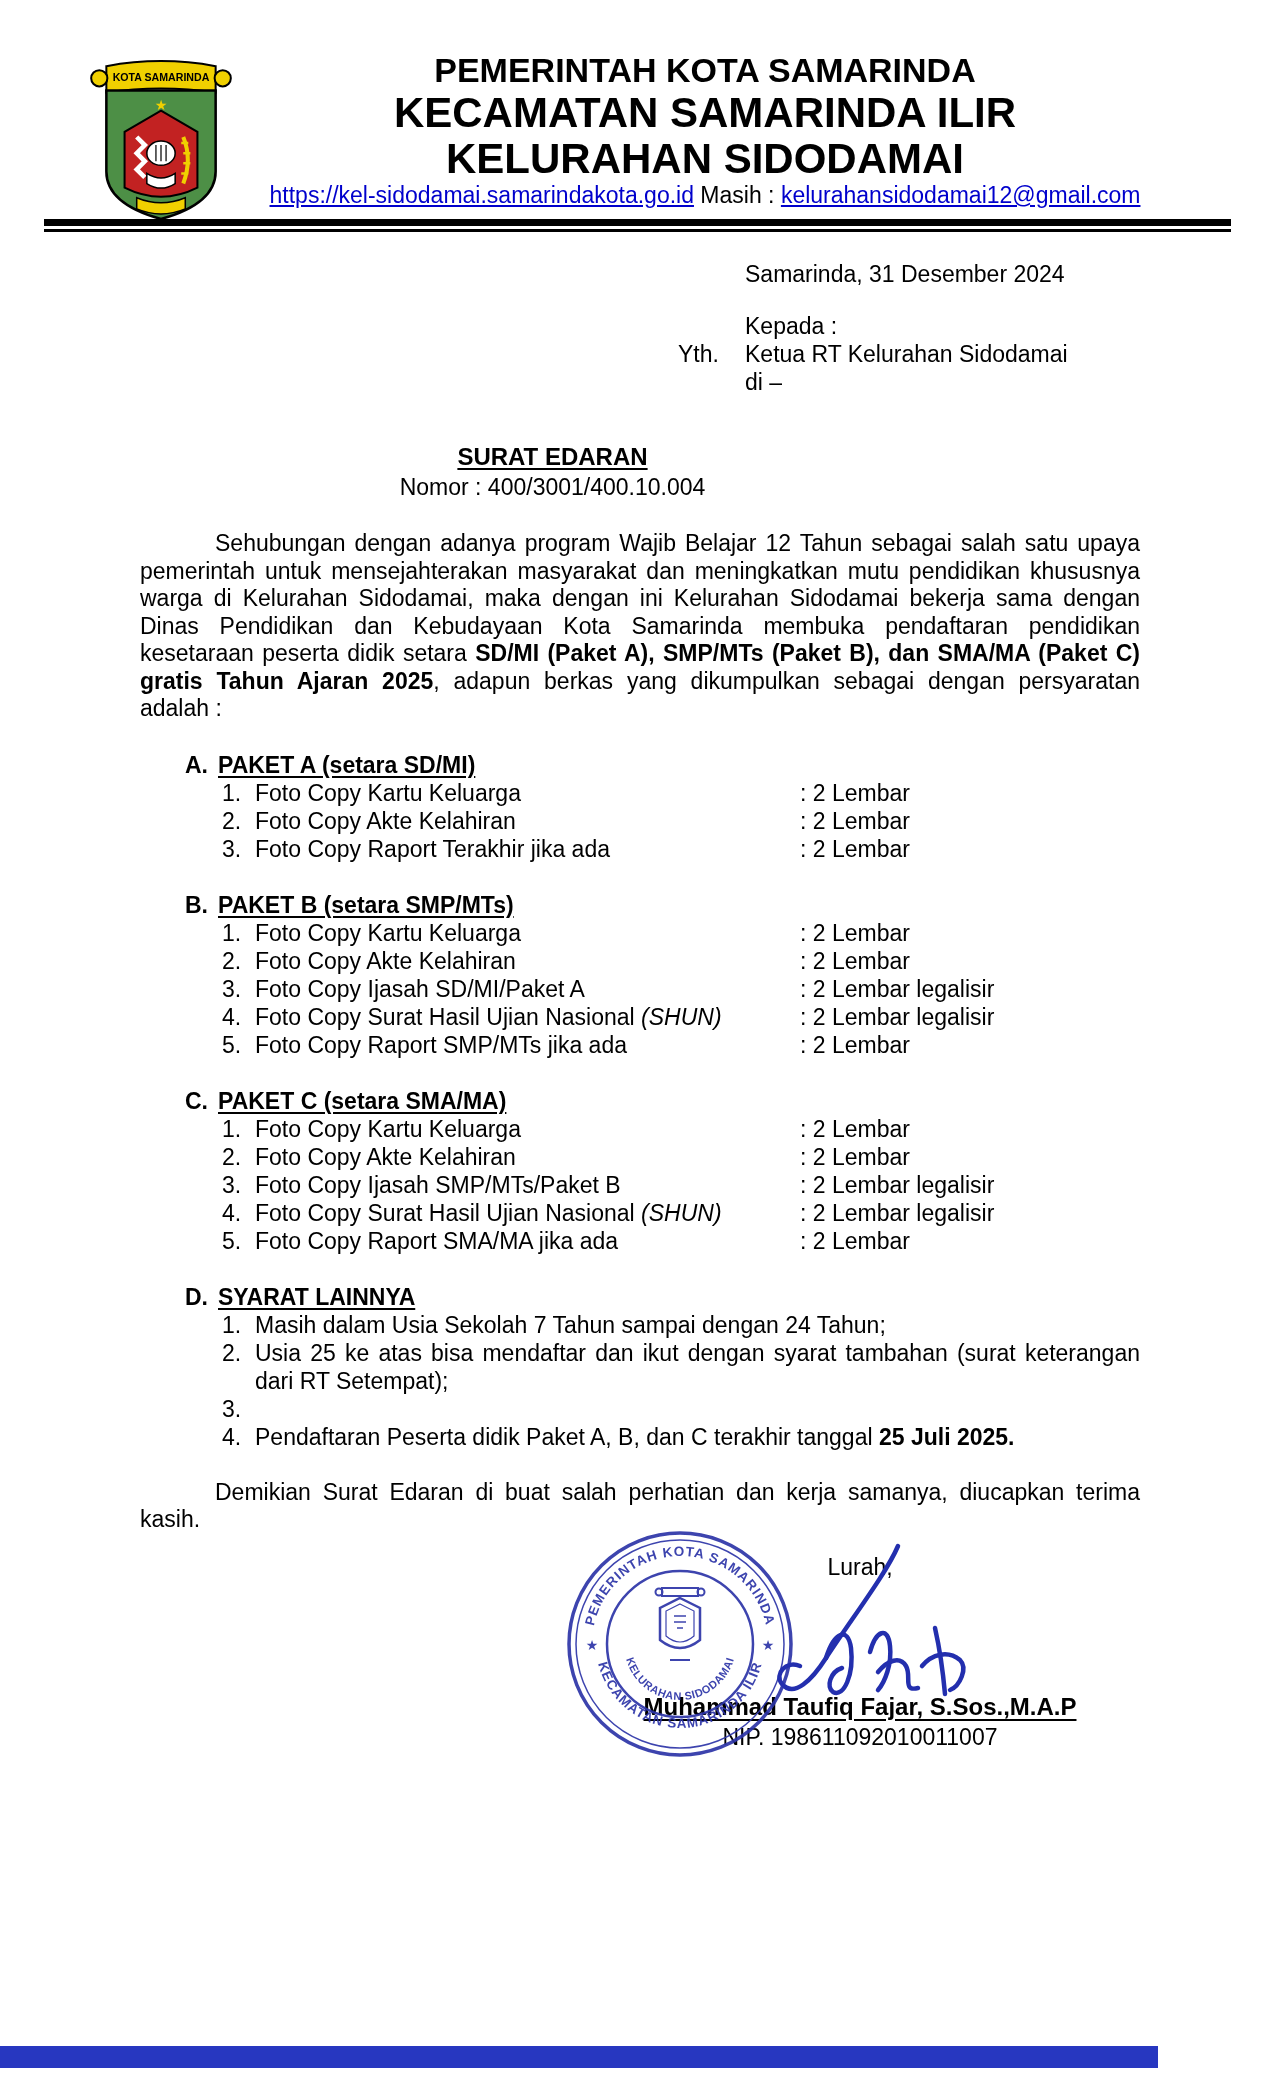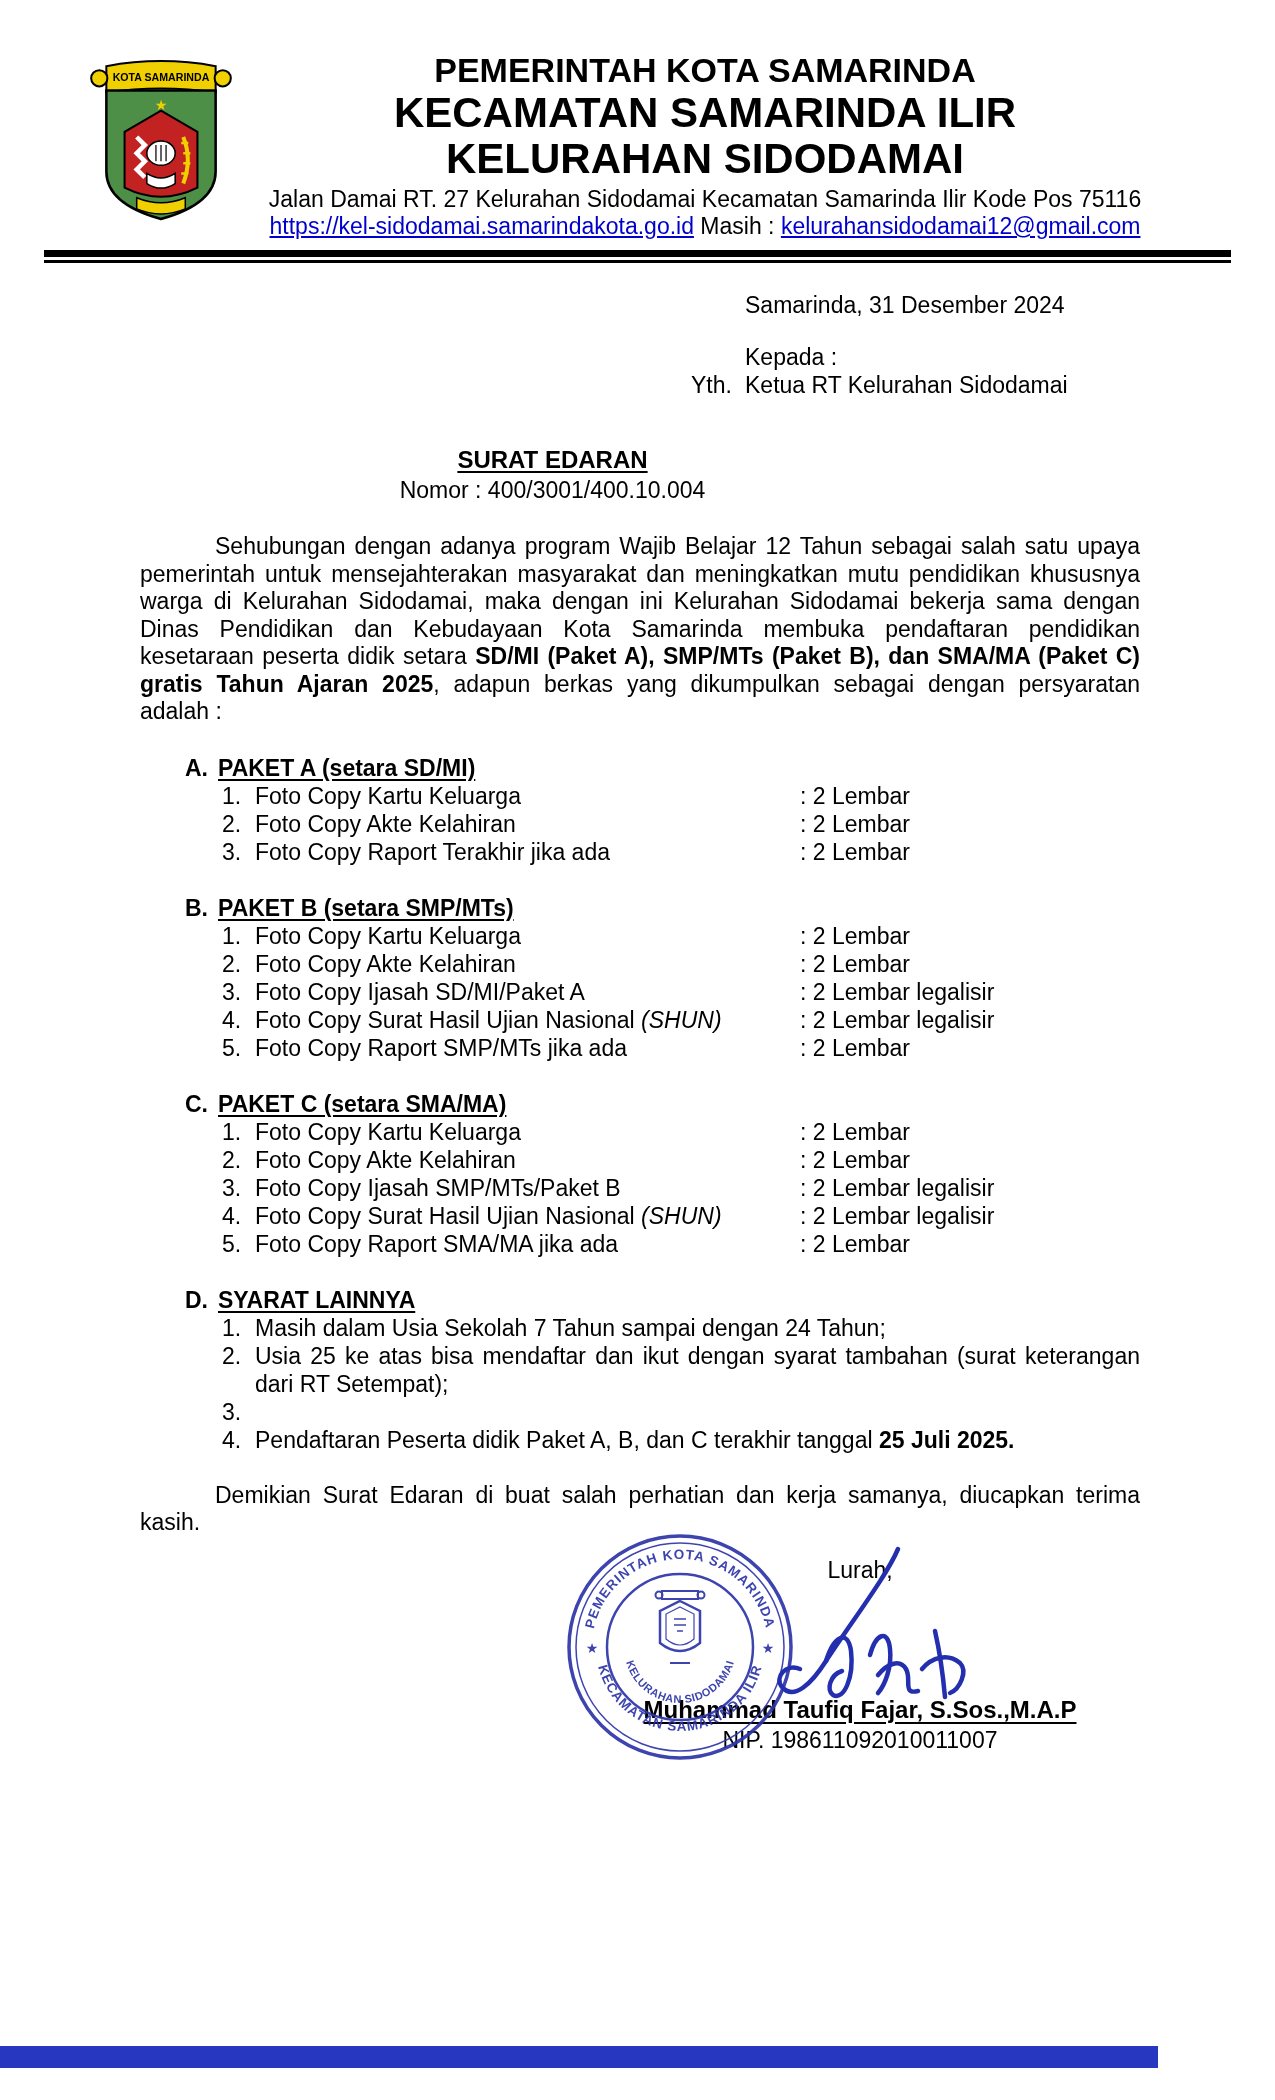--- a/index.html
+++ b/index.html
@@ -14,21 +14,21 @@
   .h3{font-size:42px;font-weight:bold;line-height:46px;}
   .addr{font-size:23px;line-height:27px;margin-top:4px;}
   .links{font-size:23px;line-height:27px;}
   .links a{color:#0000cc;text-decoration:underline;}
   .rule-thick{height:7px;background:#000;margin:10px 44px 0 44px;}
   .rule-thin{height:3px;background:#000;margin:3px 44px 0 44px;}
   
   .content{margin:0 135px 0 140px;font-size:23px;}
   .meta{margin-left:538px;margin-top:28px;line-height:28px;}
   .meta-row{display:flex;}
-  .meta-label{width:67px;flex:none;text-align:center;}
+  .meta-label{width:67px;flex:none;}
   .meta-ind{padding-left:67px;}
   .meta-city{padding-left:115px;}
   .gap24{height:24px;}
   .title-block{width:825px;text-align:center;margin-top:46px;line-height:30px;}
   .title-main{font-size:24px;font-weight:bold;text-decoration:underline;text-underline-offset:3px;}
   .title-nomor{font-size:23px;}
   .para{margin:28px 0 0 0;text-align:justify;text-indent:75px;line-height:27.5px;}
   .b{font-weight:bold;}
   .i{font-style:italic;}
   .section{margin-top:28px;line-height:28px;}
@@ -71,41 +71,41 @@
       <path d="M94,90 h7 M96,100 h7 M96,110 h7 M94,120 h7" stroke="#f0d000" stroke-width="2.5"></path>
       <ellipse cx="74" cy="100" rx="14" ry="12" fill="#fff" stroke="#000" stroke-width="1.5"></ellipse>
       <path d="M69,92 v16 M74,92 v16 M79,92 v16" stroke="#000" stroke-width="1.2"></path>
       <path d="M60,120 Q74,129 88,120 L88,130 Q74,139 60,130 Z" fill="#fff" stroke="#000" stroke-width="1.5"></path>
       <path d="M50,144 Q74,154 98,144 L98,155 Q74,165 50,155 Z" fill="#f0d000" stroke="#000" stroke-width="1.5"></path>
     </svg>
     <div class="htext">
       <div class="h1">PEMERINTAH KOTA SAMARINDA</div>
       <div class="h2">KECAMATAN SAMARINDA ILIR</div>
       <div class="h3">KELURAHAN SIDODAMAI</div>
-      <div class="addr">Jalan Damai RT. 27 Kelurahan Sidodamai Kecamatan Samarinda Ilir Kode Pos 75116</div>
       <div class="links">
         <a href="#">https://kel-sidodamai.samarindakota.go.id</a>
         <span>Masih :</span>
         <a href="#">kelurahansidodamai12@gmail.com</a>
       </div>
     </div>
   </div>
   <div class="rule-thick"></div>
   <div class="rule-thin"></div>
 
   <div class="content">
 
     <div class="meta">
       <div class="meta-ind">Samarinda, 31 Desember 2024</div>
       <div class="gap24"></div>
       <div class="meta-ind">Kepada :</div>
       <div class="meta-row">
         <span class="meta-label">Yth.</span>
         <span>Ketua RT Kelurahan Sidodamai</span>
       </div>
+      <div class="meta-ind">di –</div>
     </div>
 
     <div class="title-block">
       <div class="title-main">SURAT EDARAN</div>
       <div class="title-nomor">Nomor : 400/3001/400.10.004</div>
     </div>
 
     <p class="para"><span>Sehubungan dengan adanya program Wajib Belajar 12 Tahun sebagai salah satu upaya pemerintah untuk mensejahterakan masyarakat dan meningkatkan mutu pendidikan khususnya warga di Kelurahan Sidodamai, maka dengan ini Kelurahan Sidodamai bekerja sama dengan Dinas Pendidikan dan Kebudayaan Kota Samarinda membuka pendaftaran pendidikan kesetaraan peserta didik setara </span><span class="b">SD/MI (Paket A), SMP/MTs (Paket B), dan SMA/MA (Paket C) gratis Tahun Ajaran 2025</span><span>, adapun berkas yang dikumpulkan sebagai dengan persyaratan adalah :</span></p>
 
     <div id="sections">

